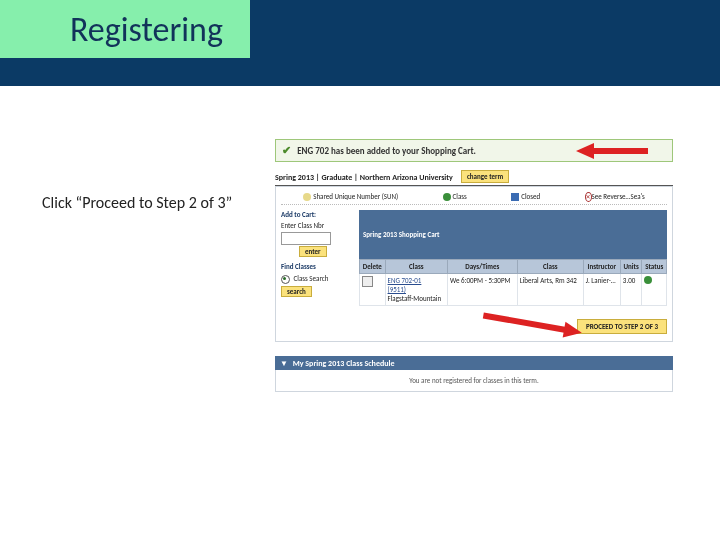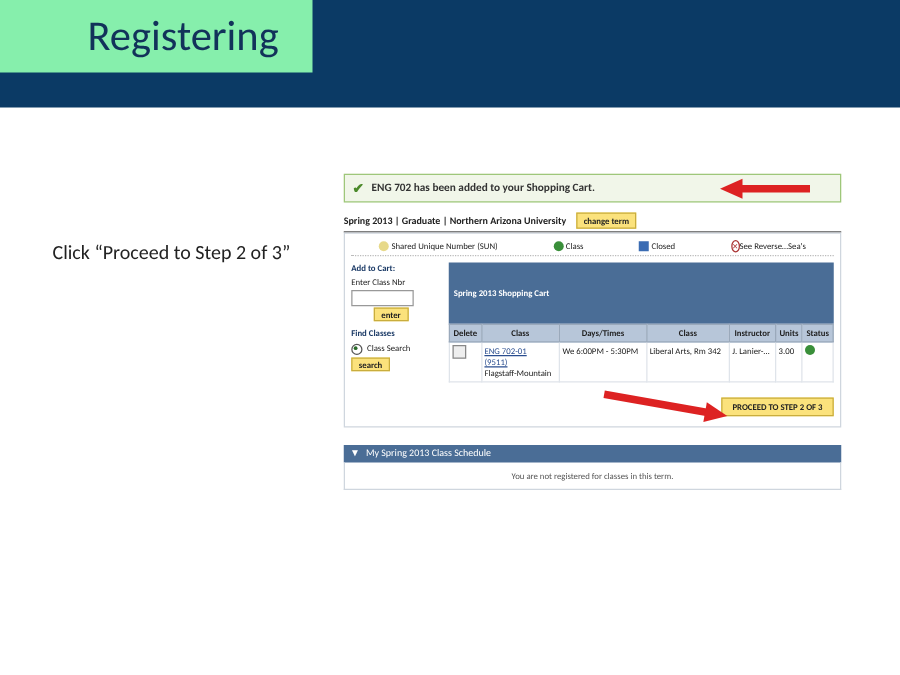--- a/index.html
+++ b/index.html
@@ -55,21 +55,21 @@
 
   
   .proceed-row{text-align:right;margin-top:8px;position:relative;height:22px}
   .proceed-btn{display:inline-block;background:#fbe27c;border:1px solid #c9ad3d;font-size:7px;font-weight:700;padding:2px 8px}
   .arrow2{position:absolute;left:200px;top:4px;width:100px;height:30px;transform:rotate(10deg)}
   .arrow2 .ra-head{left:82px;top:-2px;border-right:none;border-left:18px solid #d22}
   .arrow2 .ra-body{left:0;top:3px;width:84px;height:6px}
 
   
   .sched{margin-top:14px}
-  .sched-hdr{background:#4a6d96;color:#fff;font-size:8px;font-weight:400;padding:2px 5px}
+  .sched-hdr{background:#4a6d96;color:#fff;font-size:8px;font-weight:700;padding:2px 5px}
   .sched-hdr .arrow-dn{color:#fff;margin-right:3px}
   .sched-body{border:1px solid #cfd6de;border-top:none;text-align:center;font-size:7px;color:#555;padding:6px 0}
 </style>
 </head>
 <body>
 
 <div class="title-band">
   <div class="title-white">
     <span class="title-text">Registering</span>
   </div>

